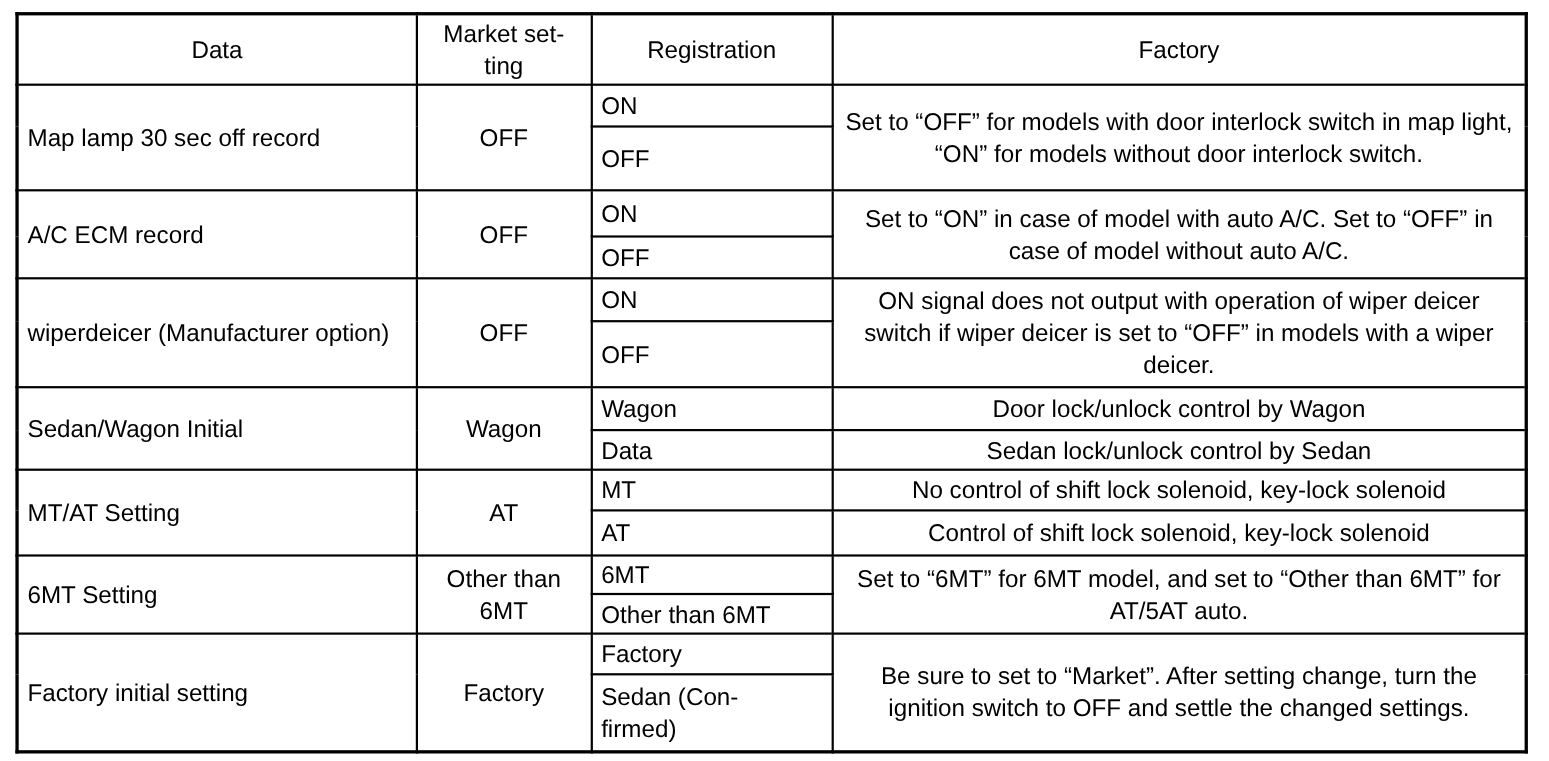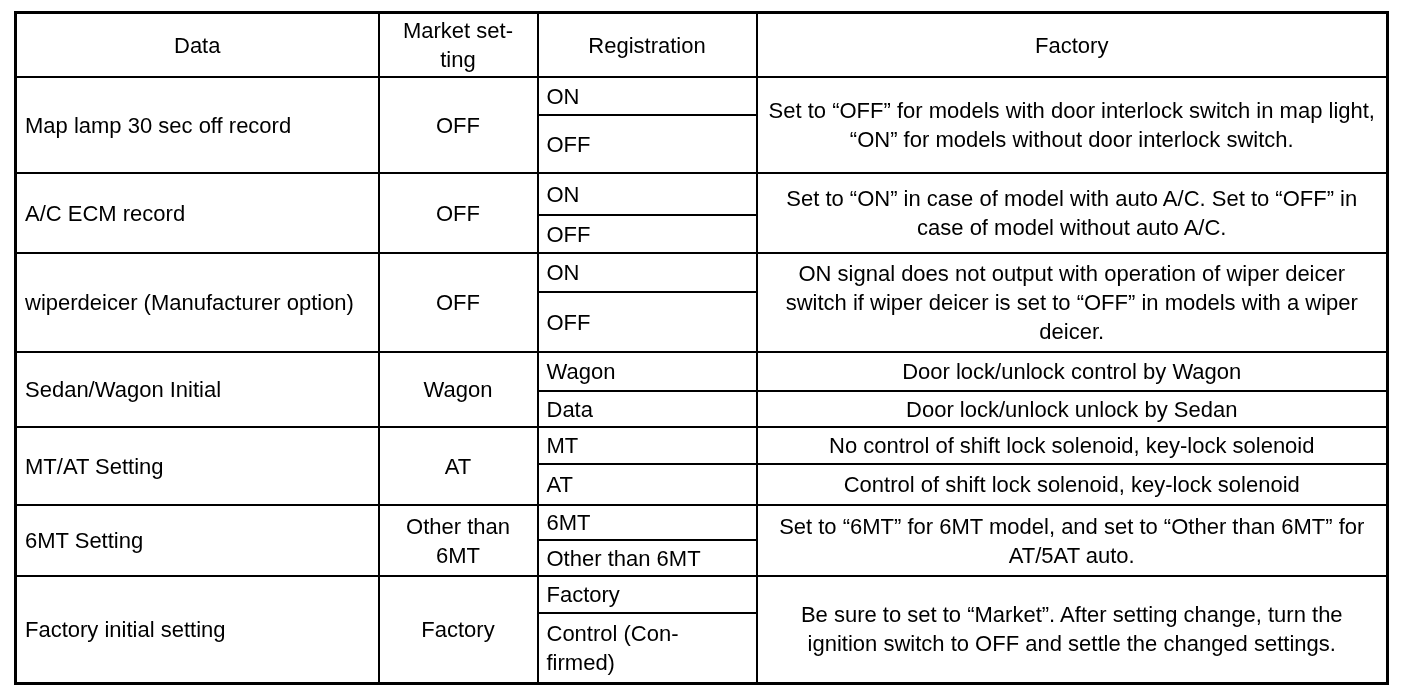--- a/index.html
+++ b/index.html
@@ -112,21 +112,21 @@
       </tr>
 
       <tr style="height:39px">
         <td class="c-data" rowspan="2">Sedan/Wagon Initial</td>
         <td class="c-init" rowspan="2">Wagon</td>
         <td class="c-reg">Wagon</td>
         <td class="c-rem">Door lock/unlock control by Wagon</td>
       </tr>
       <tr style="height:36px">
         <td class="c-reg">Data</td>
-        <td class="c-rem">Door lock/unlock unlock by Sedan</td>
+        <td class="c-rem">Sedan lock/unlock control by Sedan</td>
       </tr>
 
       <tr style="height:37px">
         <td class="c-data" rowspan="2">MT/AT Setting</td>
         <td class="c-init" rowspan="2">AT</td>
         <td class="c-reg">MT</td>
         <td class="c-rem">No control of shift lock solenoid, key-lock solenoid</td>
       </tr>
       <tr style="height:41px">
         <td class="c-reg">AT</td>
@@ -144,18 +144,18 @@
         <td class="c-reg">Other than 6MT</td>
       </tr>
 
       <tr style="height:37px">
         <td class="c-data" rowspan="2">Factory initial setting</td>
         <td class="c-init" rowspan="2">Factory</td>
         <td class="c-reg">Factory</td>
         <td class="c-rem" rowspan="2">Be sure to set to “Market”. After setting change, turn the ignition switch to OFF and settle the changed set­tings.</td>
       </tr>
       <tr style="height:70px">
-        <td class="c-reg">Control (Con-
+        <td class="c-reg">Sedan (Con-
 firmed)</td>
       </tr>
     </tbody>
   </table>
 </div>
 
 </body></html>

